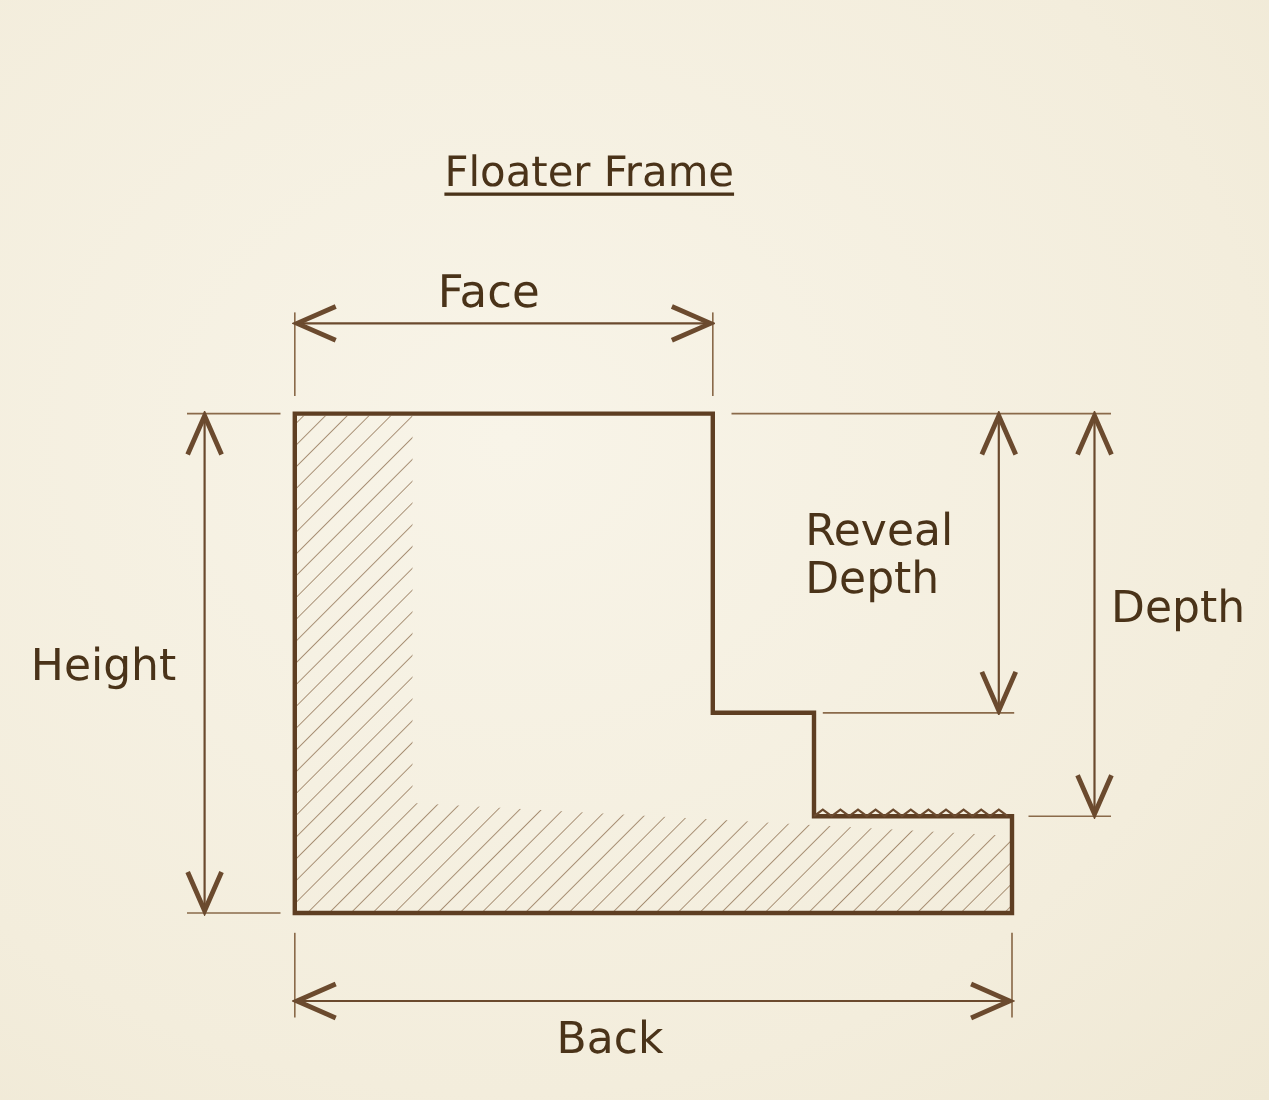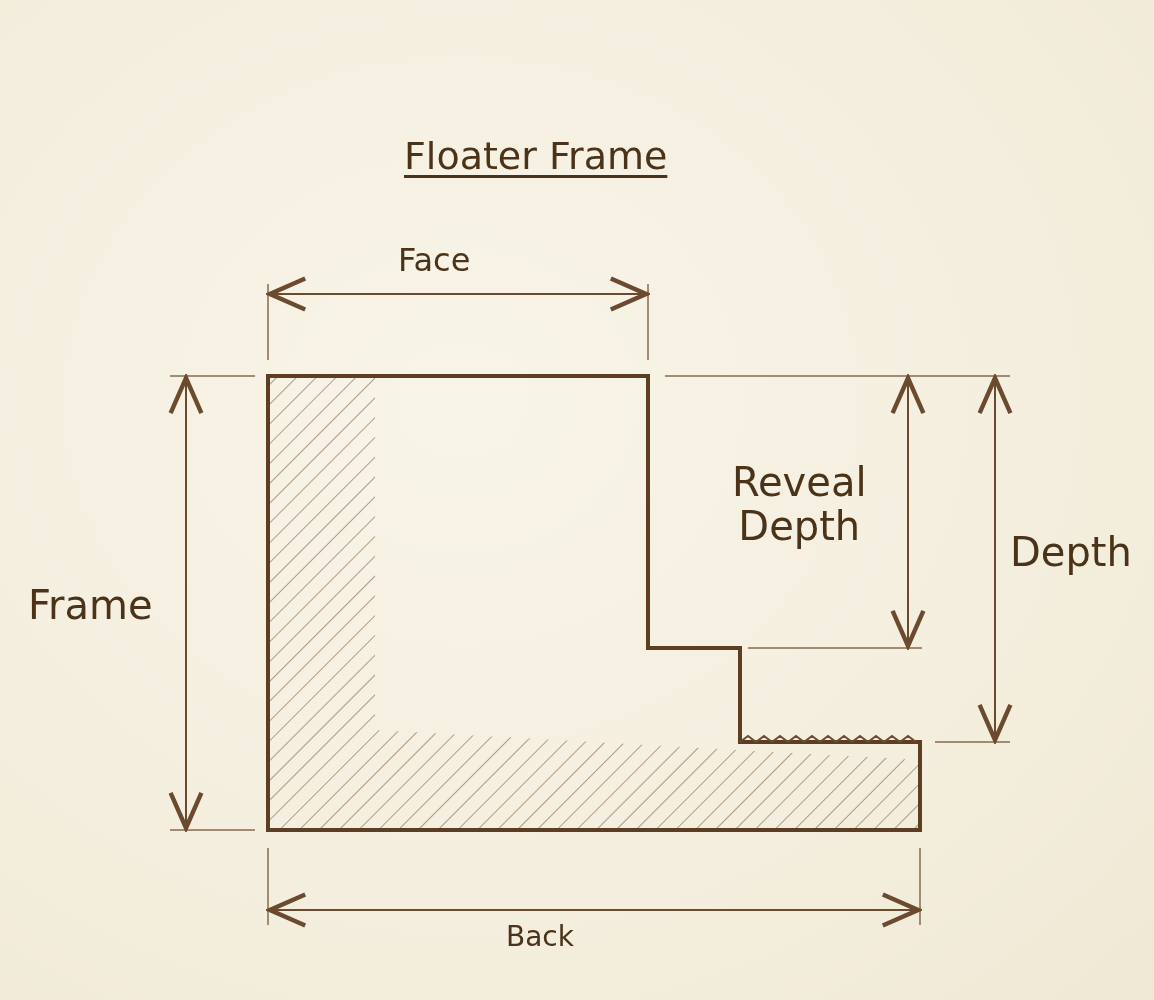--- a/index.html
+++ b/index.html
@@ -1,25 +1,25 @@
 <!DOCTYPE html>
 <html><head>
 <meta charset="utf-8">
 <style>
   html,body{margin:0;padding:0;}
   body{width:1154px;height:1000px;background:#f6f1e3;position:relative;overflow:hidden;font-family:"Liberation Sans",sans-serif;}
   .bg{position:absolute;inset:0;background:radial-gradient(ellipse at 40% 40%,#f8f4e8 0%,#f3eddc 70%,#efe8d4 100%);}
   svg.d{position:absolute;left:0;top:0;}
   .lbl{position:absolute;color:#4a3319;font-weight:normal;font-family:"DejaVu Sans",sans-serif;line-height:1.1;}
   .title{left:404px;top:136px;font-size:38px;text-decoration:underline;text-underline-offset:6px;text-decoration-thickness:3px;}
-  .face{left:398px;top:243px;font-size:32px;}
+  .face{left:398px;top:243px;font-size:41px;}
   .height{left:28px;top:583px;font-size:40px;}
-  .reveal{left:732px;top:460px;font-size:40px;text-align:center;}
+  .reveal{left:732px;top:460px;font-size:40px;}
   .depth{left:1010px;top:530px;font-size:40px;}
-  .back{left:506px;top:922px;font-size:28px;}
+  .back{left:506px;top:922px;font-size:40px;}
 </style>
 </head>
 <body>
 
 <div class="bg"></div>
 
 <svg class="d" width="1154" height="1000">
   <defs>
     <pattern id="hatch" patternUnits="userSpaceOnUse" width="14" height="14" patternTransform="rotate(45)">
       <line x1="0" y1="0" x2="0" y2="14" stroke="#8a6a4a" stroke-width="1.6"></line>
@@ -51,19 +51,19 @@
     <line x1="270" y1="294" x2="646" y2="294" marker-start="url(#ah)" marker-end="url(#ah)"></line>
     <line x1="186" y1="378" x2="186" y2="828" marker-start="url(#ah)" marker-end="url(#ah)"></line>
     <line x1="908" y1="378" x2="908" y2="646" marker-start="url(#ah)" marker-end="url(#ah)"></line>
     <line x1="995" y1="378" x2="995" y2="740" marker-start="url(#ah)" marker-end="url(#ah)"></line>
     <line x1="270" y1="910" x2="918" y2="910" marker-start="url(#ah)" marker-end="url(#ah)"></line>
   </g>
 </svg>
 
 <div class="lbl title">Floater Frame</div>
 <div class="lbl face">Face</div>
-<div class="lbl height">Frame</div>
+<div class="lbl height">Height</div>
 <div class="lbl reveal">
   <div>Reveal</div>
   <div>Depth</div>
 </div>
 <div class="lbl depth">Depth</div>
 <div class="lbl back">Back</div>
 
 </body></html>

